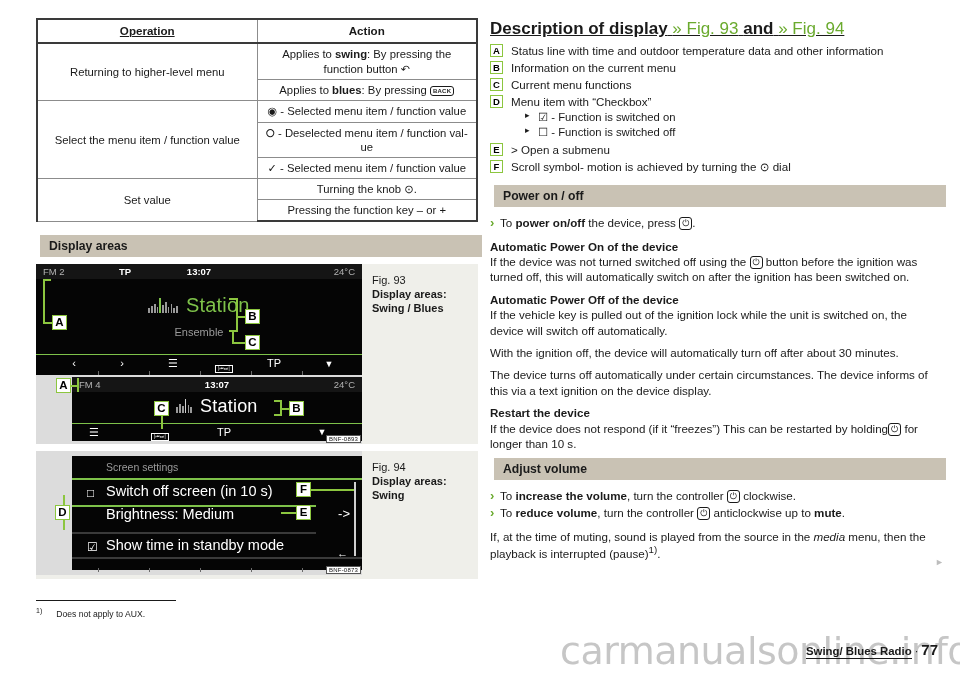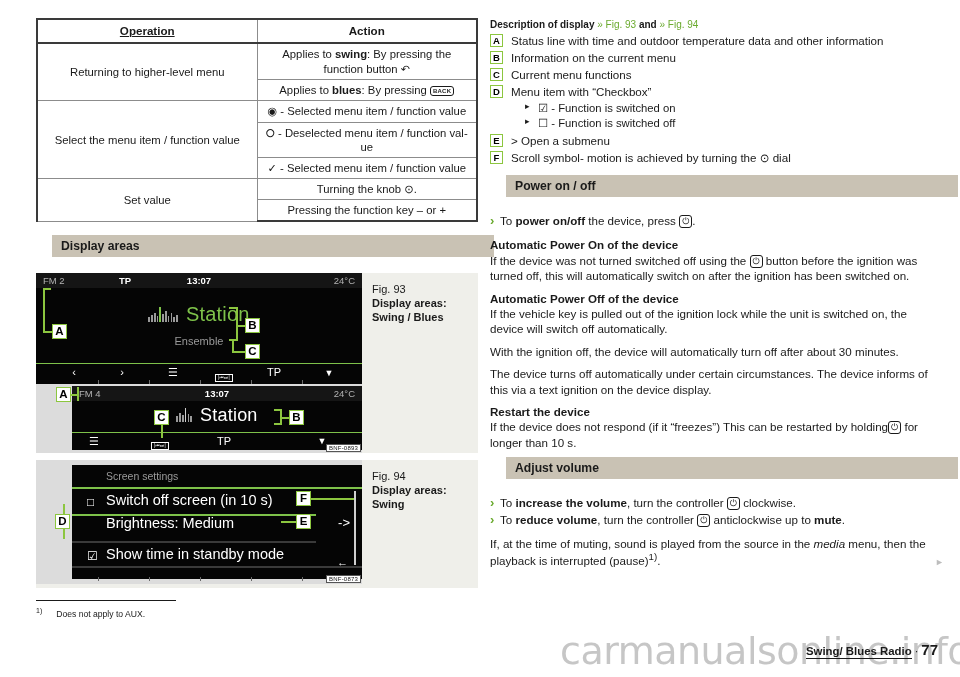--- a/index.html
+++ b/index.html
@@ -82,21 +82,21 @@
   }
   .gl { font-size: 11px; }
 
   
   .sec-bar {
     background: #c9c2b4;
     font-weight: bold;
     font-size: 12.2px;
     padding: 4px 8px 4px 9px;
     color: #1a1a1a;
-    margin: 16px;
+    margin: 4px;
   }
   .sec-bar.left { width: 442px; box-sizing: border-box; margin-top: 13px; }
   .sec-bar.right { width: 452px; box-sizing: border-box; }
 
   
   .figblock {
     display: flex;
     margin-top: 7px;
     background: #efefea;
   }
@@ -306,21 +306,21 @@
   .footnote .ftxt { margin-left: 14px; display: inline-block; }
 
   
   .rtext { font-size: 11.6px; line-height: 1.33; color: #1a1a1a; }
   .rtext p { margin: 0 0 7px 0; }
   .rtext .h3 { font-weight: bold; margin: 0; }
   .green { color: #6aaa2e; }
   .bold { font-weight: bold; }
   .ital { font-style: italic; }
 
-  .desc-head { font-size: 10px; margin-bottom: 2px; }
+  .desc-head { font-size: 17px; margin-bottom: 2px; text-decoration: underline; }
 
   ul.letters { list-style: none; margin: 0; padding: 0; }
   ul.letters > li {
     position: relative;
     padding-left: 21px;
     margin-bottom: 1.5px;
     font-size: 11.6px;
     line-height: 1.34;
   }
   .lbox {

